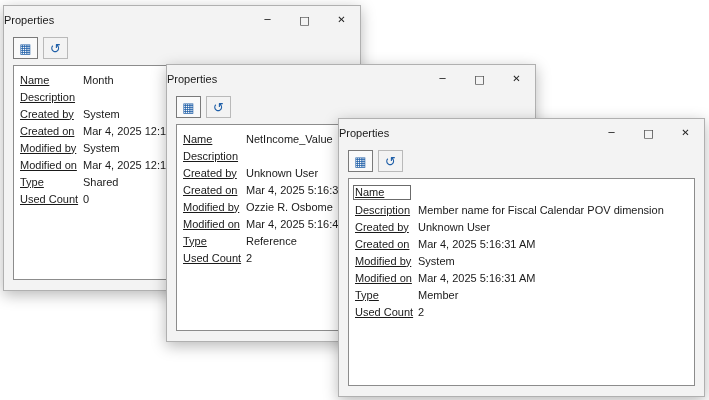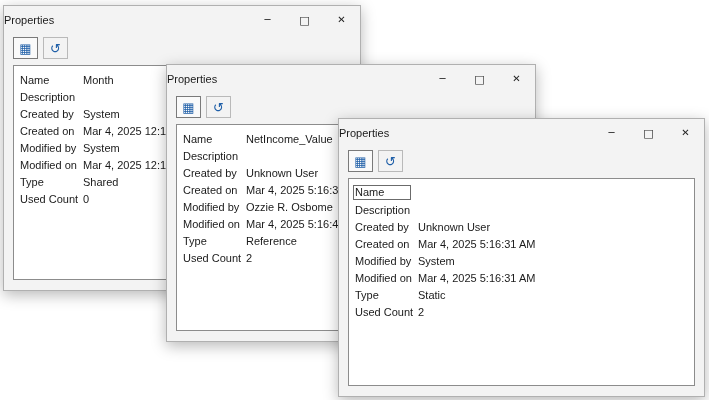--- a/index.html
+++ b/index.html
@@ -37,21 +37,21 @@
   }
   .toolbtn.flat { background:transparent; border:1px solid #b9b9b9; }
 
   .panel {
     flex:1; margin:3px 9px 10px 9px; background:#ffffff;
     border:1px solid #8c8c8c; padding:5px 3px; overflow:hidden;
   }
   .row { display:flex; align-items:center; height:17px; font-size:11px; color:#1a1a1a; }
   .label { width:66px; padding-left:3px; flex:0 0 auto; white-space:nowrap; }
   .value { flex:1; white-space:nowrap; overflow:hidden; }
-  .label .cellbox { display:inline-block; min-width:58px; }
+  .label .cellbox { display:inline-block; min-width:58px;text-decoration:underline; }
   .label.focused .cellbox { border:1px solid #6b6b6b; background:#ffffff; padding:0 2px 1px 1px; margin-left:-2px; }
 </style>
 </head>
 <body>
 
 <div class="stage">
 
   <div class="window w0">
     <div class="titlebar">
       <span class="title">Properties</span>
@@ -162,40 +162,41 @@
     <div class="toolbar">
       <button class="toolbtn">▦</button>
       <button class="toolbtn flat">↺</button>
     </div>
     <div class="panel">
       <div class="row">
           <span class="label focused"><span class="cellbox">Name</span></span>
         </div>
       <div class="row">
           <span class="label"><span class="cellbox">Description</span></span>
+          <span class="value">Member name for Fiscal Calendar POV dimension</span>
         </div>
       <div class="row">
           <span class="label"><span class="cellbox">Created by</span></span>
           <span class="value">Unknown User</span>
         </div>
       <div class="row">
           <span class="label"><span class="cellbox">Created on</span></span>
           <span class="value">Mar 4, 2025 5:16:31 AM</span>
         </div>
       <div class="row">
           <span class="label"><span class="cellbox">Modified by</span></span>
           <span class="value">System</span>
         </div>
       <div class="row">
           <span class="label"><span class="cellbox">Modified on</span></span>
           <span class="value">Mar 4, 2025 5:16:31 AM</span>
         </div>
       <div class="row">
           <span class="label"><span class="cellbox">Type</span></span>
-          <span class="value">Static</span>
+          <span class="value">Member</span>
         </div>
       <div class="row">
           <span class="label"><span class="cellbox">Used Count</span></span>
           <span class="value">2</span>
         </div>
     </div>
   </div>
 
 </div>
 

